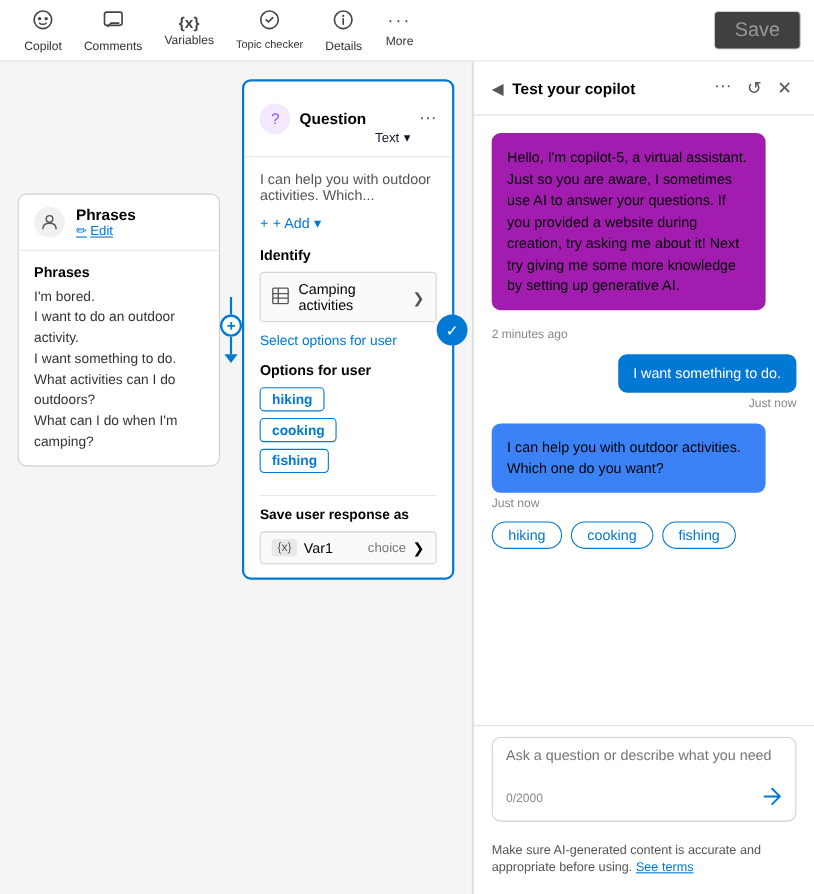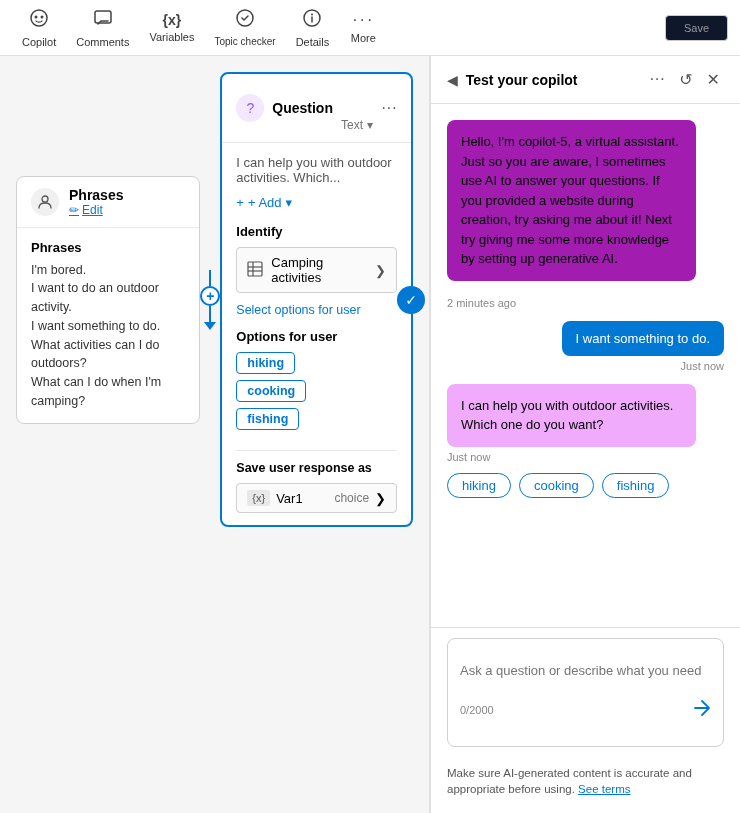--- a/index.html
+++ b/index.html
@@ -35,25 +35,25 @@
       font-size: 11px;
       gap: 3px;
       min-width: 48px;
     }
     .toolbar-icon {
       font-size: 18px;
       color: #444;
     }
     .toolbar-save {
       margin-left: auto;
-      background: #0f172a;
+      background: #404040;
       border: 1px solid #ccc;
       border-radius: 4px;
       padding: 6px 18px;
-      font-size: 11px;
+      font-size: 18px;
       color: #999;
       cursor: not-allowed;
     }
 
     
     .main-content {
       display: flex;
       flex: 1;
       overflow: hidden;
     }
@@ -190,21 +190,21 @@
     .question-title {
       font-weight: 600;
       font-size: 14px;
       flex: 1;
     }
     .question-type-badge {
       display: flex;
       align-items: center;
       gap: 4px;
       font-size: 12px;
-      color: #737373;
+      color: #0f172a;
       cursor: pointer;
       margin-top: 34px;
     }
     .question-menu-btn {
       font-size: 16px;
       color: #555;
       cursor: pointer;
     }
     .question-check {
       position: absolute;
@@ -403,21 +403,21 @@
       align-self: flex-end;
     }
     .msg-user-time {
       font-size: 11px;
       color: #888;
       margin-top: 4px;
       text-align: right;
     }
 
     .msg-bot2 {
-      background: #f0abfc;
+      background: #3b82f6;
       border-radius: 8px;
       padding: 12px 14px;
       font-size: 13px;
       line-height: 1.5;
       max-width: 90%;
       align-self: flex-start;
     }
     .msg-bot2-time {
       font-size: 11px;
       color: #888;
@@ -440,21 +440,21 @@
       background: #fff;
     }
 
     .copilot-input-area {
       border-top: 1px solid #e0e0e0;
       padding: 10px 16px;
     }
     .copilot-input-box {
       border: 1px solid #d0d0d0;
       border-radius: 8px;
-      padding: 24px 12px;
+      padding: 8px 12px;
       display: flex;
       flex-direction: column;
       gap: 6px;
     }
     .copilot-input {
       border: none;
       outline: none;
       font-size: 13px;
       color: #888;
       width: 100%;

